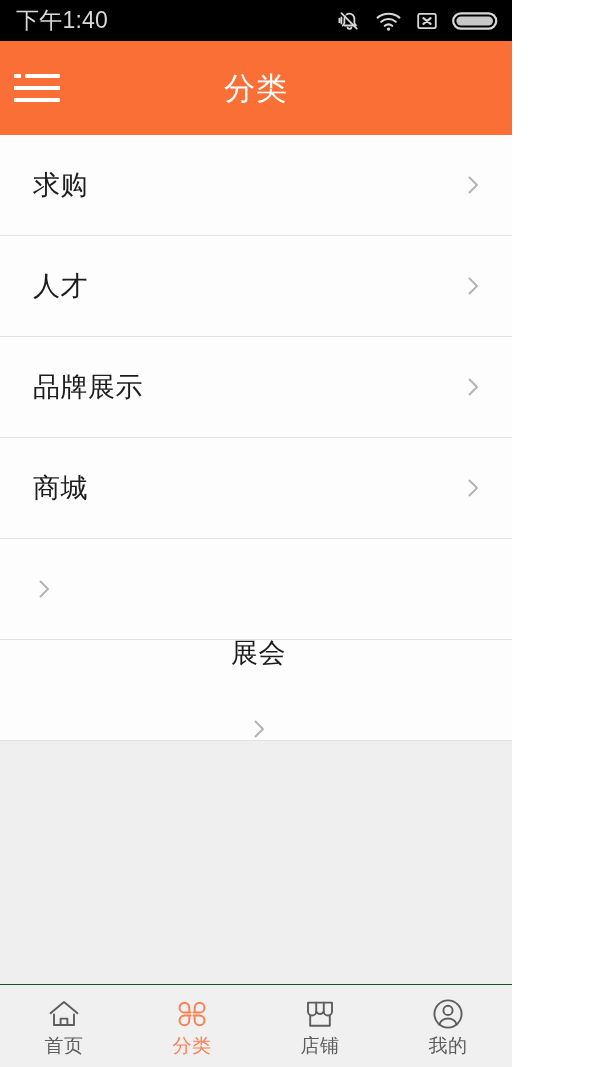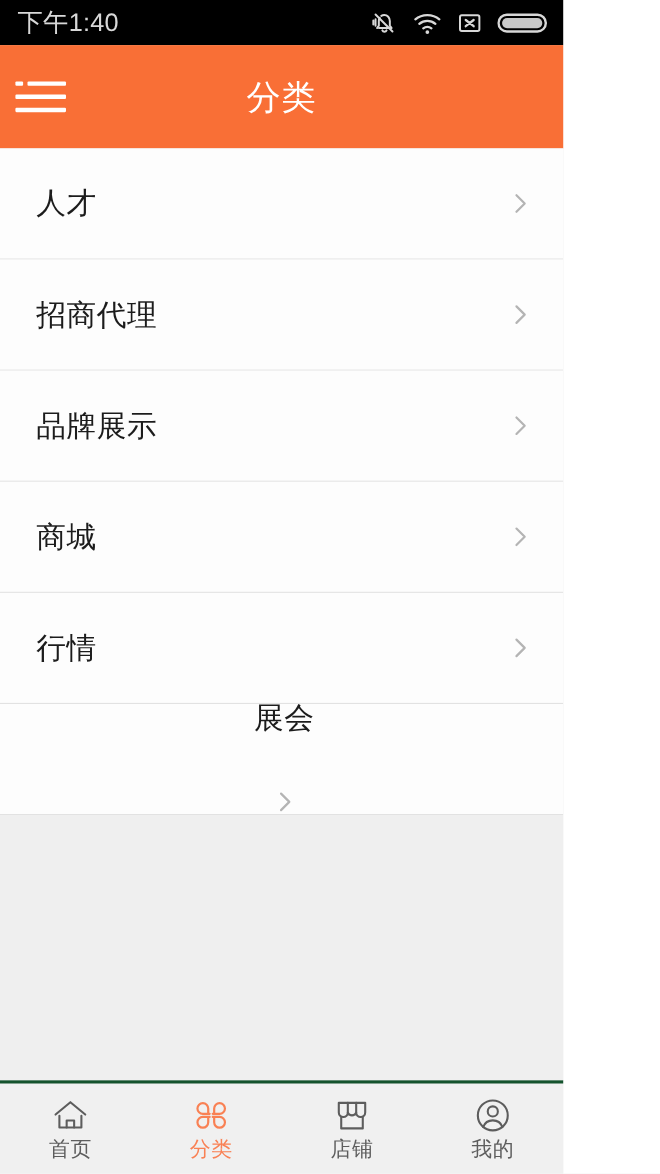--- a/index.html
+++ b/index.html
@@ -140,21 +140,21 @@
     width: 22px;
     height: 22px;
     display: block;
   }
 
   
   .tabbar {
     flex: 0 0 82px;
     height: 82px;
     background: #f0f0f0;
-    border-top: 3px solid #14532d;
+    border-top: 1px solid #14532d;
     display: flex;
     align-items: stretch;
   }
   .tab {
     flex: 1 1 20%;
     display: flex;
     flex-direction: column;
     align-items: center;
     justify-content: center;
     gap: 5px;
@@ -234,45 +234,44 @@
       </span>
       <span class="bar"></span>
       <span class="bar"></span>
     </div>
     <div class="header-title">分类</div>
   </div>
 
   <div class="content">
     <div class="list" id="category-list">
         <div class="list-item">
+          <span class="label">求购</span>
+          <svg class="chevron" viewBox="0 0 22 22">
+            <path d="M7.5 3.5L15 11l-7.5 7.5" fill="none" stroke="#b4b4b4" stroke-width="2" stroke-linecap="round" stroke-linejoin="round"></path>
+          </svg>
+        </div>
+        <div class="list-item">
           <span class="label">人才</span>
           <svg class="chevron" viewBox="0 0 22 22">
             <path d="M7.5 3.5L15 11l-7.5 7.5" fill="none" stroke="#b4b4b4" stroke-width="2" stroke-linecap="round" stroke-linejoin="round"></path>
           </svg>
         </div>
         <div class="list-item">
-          <span class="label">招商代理</span>
-          <svg class="chevron" viewBox="0 0 22 22">
-            <path d="M7.5 3.5L15 11l-7.5 7.5" fill="none" stroke="#b4b4b4" stroke-width="2" stroke-linecap="round" stroke-linejoin="round"></path>
-          </svg>
-        </div>
-        <div class="list-item">
           <span class="label">品牌展示</span>
           <svg class="chevron" viewBox="0 0 22 22">
             <path d="M7.5 3.5L15 11l-7.5 7.5" fill="none" stroke="#b4b4b4" stroke-width="2" stroke-linecap="round" stroke-linejoin="round"></path>
           </svg>
         </div>
         <div class="list-item">
           <span class="label">商城</span>
           <svg class="chevron" viewBox="0 0 22 22">
             <path d="M7.5 3.5L15 11l-7.5 7.5" fill="none" stroke="#b4b4b4" stroke-width="2" stroke-linecap="round" stroke-linejoin="round"></path>
           </svg>
         </div>
         <div class="list-item">
-          <span class="label">行情</span>
           <svg class="chevron" viewBox="0 0 22 22">
             <path d="M7.5 3.5L15 11l-7.5 7.5" fill="none" stroke="#b4b4b4" stroke-width="2" stroke-linecap="round" stroke-linejoin="round"></path>
           </svg>
         </div>
         <div class="list-item">
           <span class="label">展会</span>
           <svg class="chevron" viewBox="0 0 22 22">
             <path d="M7.5 3.5L15 11l-7.5 7.5" fill="none" stroke="#b4b4b4" stroke-width="2" stroke-linecap="round" stroke-linejoin="round"></path>
           </svg>
         </div>

